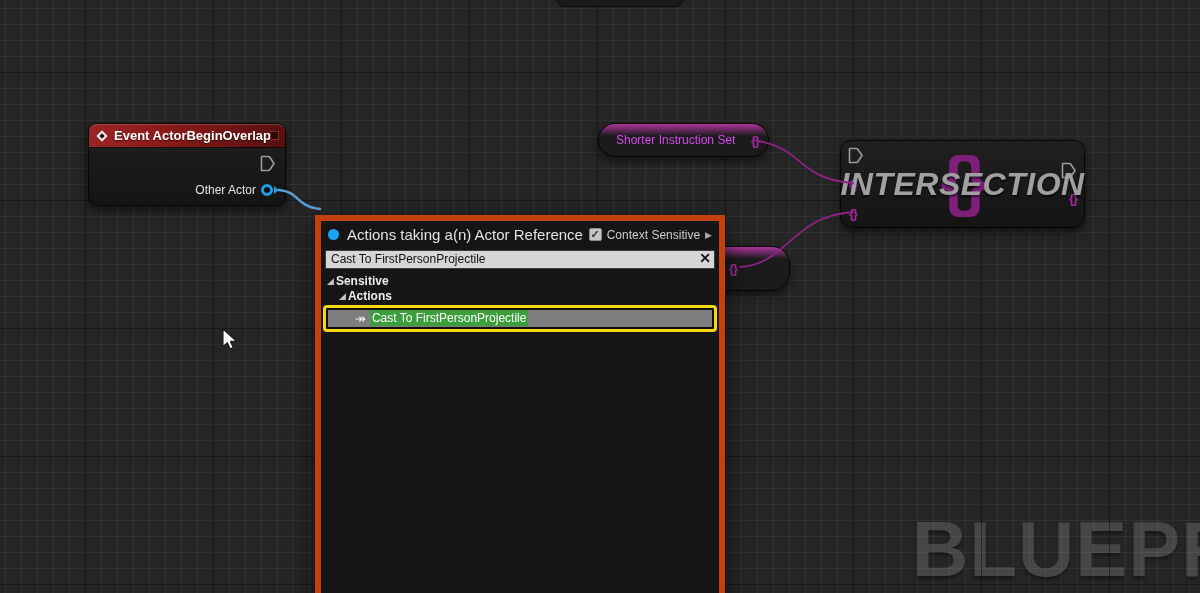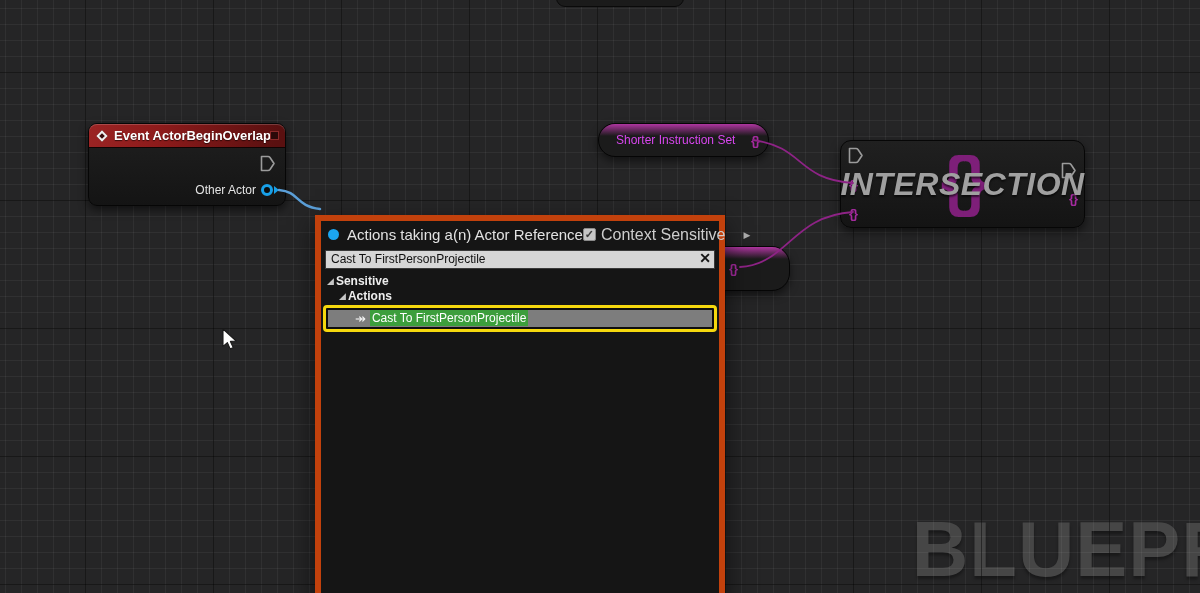--- a/index.html
+++ b/index.html
@@ -70,21 +70,21 @@
   .wires{position:absolute;inset:0;z-index:4;pointer-events:none;}
 
   
   .menu{position:absolute;left:315px;top:215px;width:410px;height:388px;z-index:5;background:#151515;
     border:6px solid #c2410c;box-shadow:0 10px 24px rgba(0,0,0,.6);}
   .menu-header{display:flex;align-items:center;height:27px;padding:0 7px;}
   .blue-dot{width:11px;height:11px;border-radius:50%;background:#1ba5f0;flex:none;}
   .menu-title{margin-left:8px;font-size:15px;color:#e2e2e2;white-space:nowrap;flex:1;}
   .checkbox{width:13px;height:13px;background:#c6c6c6;border:1px solid #8a8a8a;border-radius:2px;
     display:flex;align-items:center;justify-content:center;font-size:11px;font-weight:bold;color:#3c3c3c;flex:none;}
-  .cs-label{margin:0 18px 0 5px;font-size:16px;color:#cccccc;white-space:nowrap;}
+  .cs-label{margin:0 5px 0 5px;font-size:12px;color:#cccccc;white-space:nowrap;}
   .expander{font-size:9px;color:#a8a8a8;}
   .search-row{padding:1px 4px 2px 4px;}
   .search-input{width:100%;height:19px;background:#d6d6d6;border:1px solid #3a3a3a;border-radius:1px;
     font-family:"Liberation Sans",sans-serif;font-size:12px;color:#101010;padding:0 20px 0 5px;outline:none;}
   .search-wrap{position:relative;}
   .clear-x{position:absolute;right:4px;top:1px;font-size:14px;font-weight:bold;color:#141414;cursor:pointer;line-height:17px;}
   .tree{padding-top:3px;}
   .cat-row{display:flex;align-items:center;height:15px;color:#ededed;font-size:12px;font-weight:bold;}
   .cat-row .tri-exp{font-size:9px;color:#c5c5c5;margin-right:2px;font-weight:normal;}
   .cat-0{padding-left:6px;}

